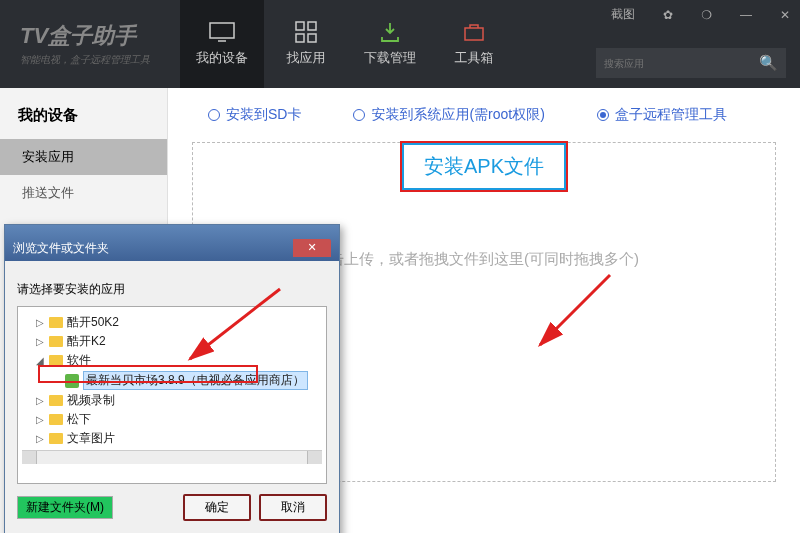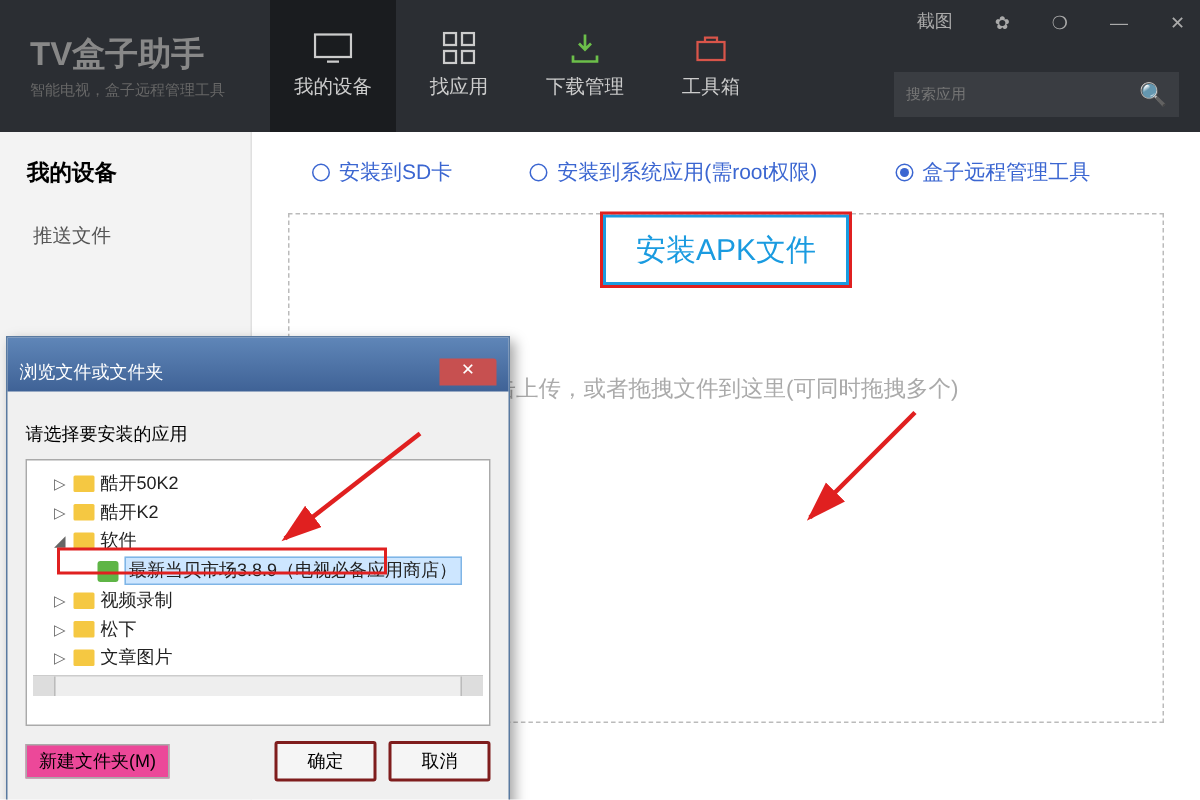--- a/index.html
+++ b/index.html
@@ -1,19 +1,19 @@
 <!DOCTYPE html>
 <html><head>
 <meta charset="utf-8">
 <style>
 * { margin: 0; padding: 0; box-sizing: border-box; font-family: "Microsoft YaHei", sans-serif; }
 body { width: 800px; height: 533px; overflow: hidden; position: relative; background: #fff; }
 
 .titlebar { height: 88px; background: #2b2e33; display: flex; align-items: center; }
-.logo-area { width: 180px; padding-left: 20px; }
+.logo-area { width: 180px; padding-left: 20px; font-style: italic; }
 .logo-title { color: #888; font-size: 22px; font-weight: bold; }
 .logo-sub { color: #666; font-size: 10px; margin-top: 2px; }
 .nav { display: flex; height: 100%; }
 .nav-item { width: 84px; display: flex; flex-direction: column; align-items: center; justify-content: center; color: #ccc; font-size: 13px; cursor: pointer; }
 .nav-item.active { background: #1a1c1f; }
 .nav-icon { width: 26px; height: 22px; margin-bottom: 6px; display: flex; align-items: center; justify-content: center; }
 .title-ctrls { position: absolute; right: 10px; top: 6px; display: flex; gap: 28px; color: #aaa; font-size: 12px; align-items: center; }
 .title-ctrls span { cursor: pointer; }
 .search-box { position: absolute; right: 14px; top: 48px; width: 190px; height: 30px; background: #3a3d42; display: flex; align-items: center; padding: 0 8px; }
 .search-input { flex: 1; background: transparent; border: none; color: #22c55e; font-size: 10px; outline: none; }
@@ -42,21 +42,21 @@
 .dialog-label { font-size: 12px; margin-bottom: 8px; }
 .tree-box { border: 1px solid #aaa; background: #fff; height: 178px; padding: 6px 4px; overflow: hidden; position: relative; }
 .tree-item { display: flex; align-items: center; gap: 4px; font-size: 12px; padding: 1px 0 1px 14px; color: #222; }
 .tree-item.lvl2 { padding-left: 30px; }
 .tree-item .folder { width: 14px; height: 11px; background: #f5c842; border-radius: 1px; display: inline-block; }
 .tree-item .expander { width: 9px; font-size: 10px; color: #666; }
 .tree-item.selected span.name { background: #cde6ff; border: 1px solid #7fb5e6; padding: 0 2px; }
 .tree-item .app-icon { width: 14px; height: 14px; background: #5fb546; border-radius: 2px; }
 .sel-hl { position: absolute; left: 38px; top: 365px; width: 220px; height: 18px; border: 2px solid #e02020; z-index: 50; }
 .dialog-btns { display: flex; justify-content: space-between; align-items: center; margin-top: 10px; }
-.newfolder { font-size: 12px; border: 1px solid #aaa; background: #ec4899; padding: 2px 8px; cursor: pointer; }
+.newfolder { font-size: 12px; border: 1px solid #aaa; background: #22c55e; padding: 2px 8px; cursor: pointer; }
 .btn-group { display: flex; gap: 8px; }
 .dlg-btn { font-size: 12px; border: 2px solid #7f1d1d; background: #f5f5f5; padding: 3px 20px; cursor: pointer; border-radius: 2px; }
 .hscroll { height: 14px; background: #eee; border-top: 1px solid #ccc; margin-top: 2px; position: relative; }
 .hscroll::before { content:''; position:absolute; left:0; width:14px; height:100%; background:#ddd; border-right:1px solid #bbb; }
 .hscroll::after { content:''; position:absolute; right:0; width:14px; height:100%; background:#ddd; border-left:1px solid #bbb; }
 
 .arrow { position: absolute; z-index: 40; }
 .arrow svg { overflow: visible; }
 </style>
 </head>
@@ -115,20 +115,21 @@
   </div>
   <div class="search-box">
     <input class="search-input" placeholder="搜索应用" style="">
     <span class="search-icon">🔍</span>
   </div>
 </div>
 
 <div class="main">
   <div class="sidebar">
     <div class="sidebar-title">我的设备</div>
+    <div class="sidebar-item active">安装应用</div>
     <div class="sidebar-item">推送文件</div>
   </div>
   <div class="content">
     <div class="radio-row">
       <div class="radio-opt">
           <span class="radio-circle"></span>
           <span>安装到SD卡</span>
         </div>
       <div class="radio-opt">
           <span class="radio-circle"></span>

